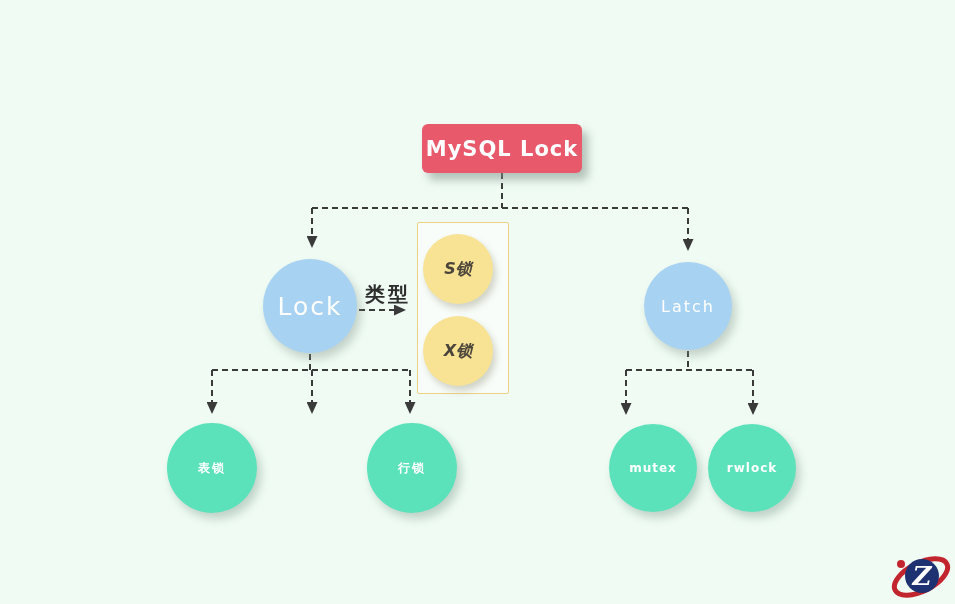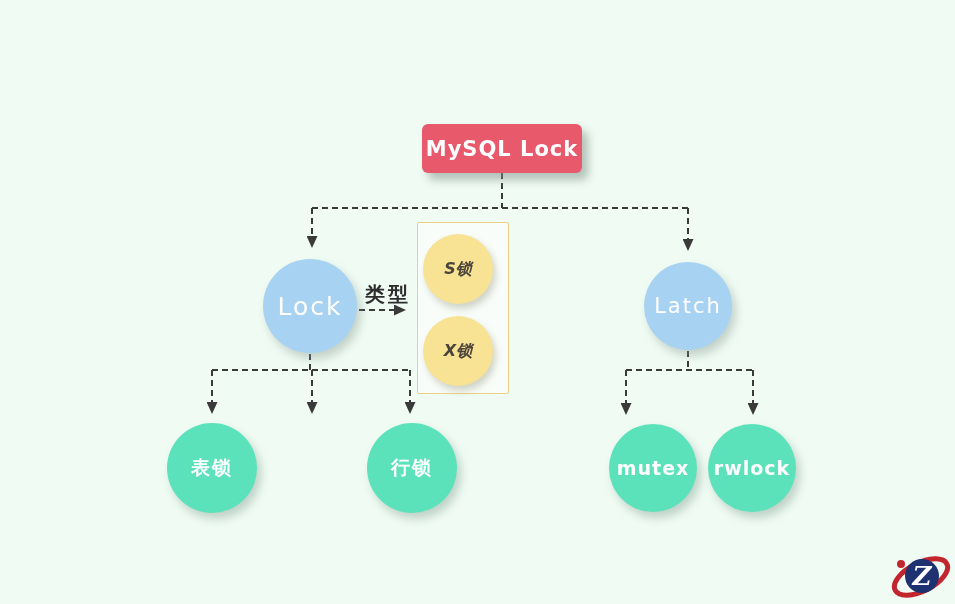--- a/index.html
+++ b/index.html
@@ -43,26 +43,26 @@
 
   .circle { border-radius: 50%; }
 
   .branch {
     background: #a8d2f2;
     box-shadow: 4px 6px 9px rgba(130,150,140,0.40);
     font-size: 25px;
     letter-spacing: 2px;
   }
   .branch-lock  { left: 263px; top: 259px; width: 94px; height: 94px; }
-  .branch-latch { left: 644px; top: 262px; width: 88px; height: 88px; font-size: 21px; }
+  .branch-latch { left: 644px; top: 262px; width: 88px; height: 88px; font-size: 16px; }
 
   .leaf {
     background: #5ce2ba;
     box-shadow: 4px 6px 9px rgba(120,150,138,0.40);
-    font-size: 19px;
+    font-size: 12px;
     font-weight: bold;
     letter-spacing: 2px;
   }
   .leaf-table  { left: 167px; top: 423px; width: 90px; height: 90px; }
   .leaf-page   { left: 267px; top: 423px; width: 90px; height: 90px; }
   .leaf-row    { left: 367px; top: 423px; width: 90px; height: 90px; }
   .leaf-mutex  { left: 581px; top: 424px; width: 88px; height: 88px; letter-spacing: 1px; margin-left: 28px; }
   .leaf-rwlock { left: 708px; top: 424px; width: 88px; height: 88px; letter-spacing: 1px; }
 
   .group-box {

